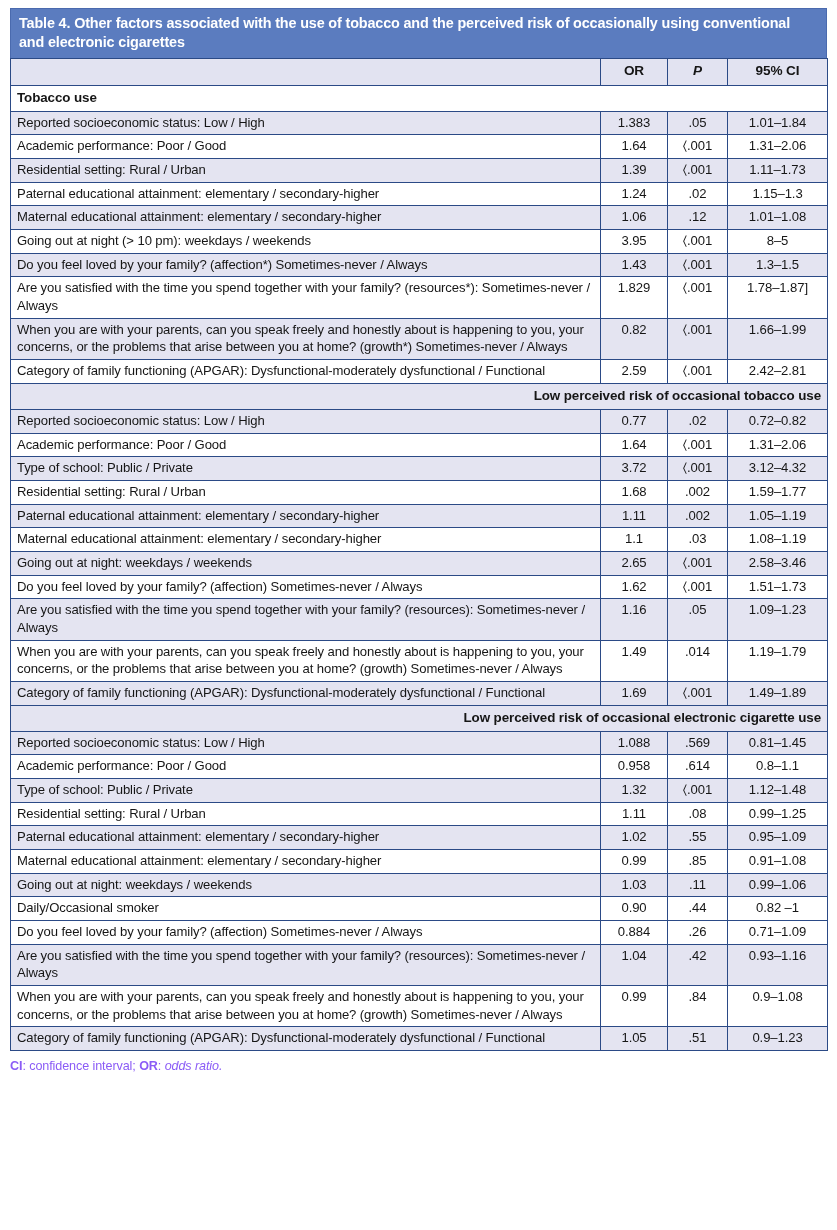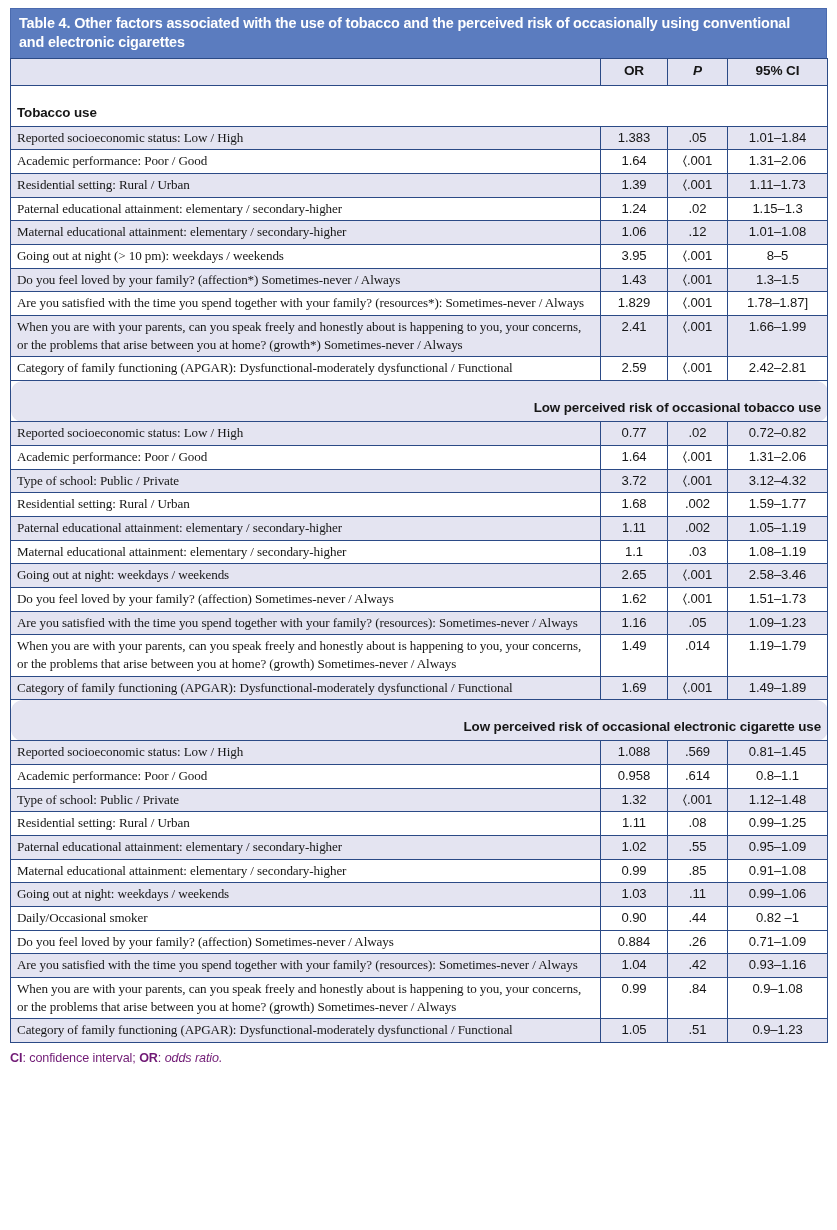--- a/index.html
+++ b/index.html
@@ -69,39 +69,38 @@
     padding-bottom: 4px;
     vertical-align: middle;
   }
   tr.colhead th.blank { background: #e2e3f1; border-right-color:#2b4a86; }
   th.p-head { font-style: italic; font-weight: bold; }
 
   
   tr.section td {
     font-weight: bold;
     font-size: 13.4px;
-    padding-top: 18px;
+    padding-top: 3px;
     padding-bottom: 4px;
-    border-radius: 12px;
   }
   tr.section.sec-white td { background: #ffffff; }
   tr.section.sec-tint td  { background: #e4e4f1; text-align: right; }
 
   
-  tr.data td.lbl { text-align: left; font-family: Liberation Serif, serif; }
+  tr.data td.lbl { text-align: left; }
   tr.data td.num { text-align: center; }
   tr.data.tint td { background: #e4e4f1; }
   tr.data.plain td { background: #ffffff; }
 
   
   .footnotes {
     margin-top: 7px;
     font-size: 12.6px;
     line-height: 1.42;
-    color: #701a75;
+    color: #8b5cf6;
     letter-spacing: -0.1px;
   }
   .footnotes b { font-weight: bold; }
   .footnotes i { font-style: italic; }
   .fn-line { white-space: pre-wrap; }
 </style>
 </head>
 <body>
 
 <div id="page">
@@ -170,21 +169,21 @@
           <td class="num">1.3–1.5</td>
         </tr>
         <tr class="data plain">
           <td class="lbl">Are you satisfied with the time you spend together with your family? (resources*): Sometimes-never / Always</td>
           <td class="num">1.829</td>
           <td class="num">〈.001</td>
           <td class="num">1.78–1.87]</td>
         </tr>
         <tr class="data tint">
           <td class="lbl">When you are with your parents, can you speak freely and honestly about is happening to you, your concerns, or the problems that arise between you at home? (growth*) Sometimes-never / Always</td>
-          <td class="num">2.41</td>
+          <td class="num">0.82</td>
           <td class="num">〈.001</td>
           <td class="num">1.66–1.99</td>
         </tr>
         <tr class="data plain">
           <td class="lbl">Category of family functioning (APGAR): Dysfunctional-moderately dysfunctional / Functional</td>
           <td class="num">2.59</td>
           <td class="num">〈.001</td>
           <td class="num">2.42–2.81</td>
         </tr>
         <tr class="section sec-tint">

